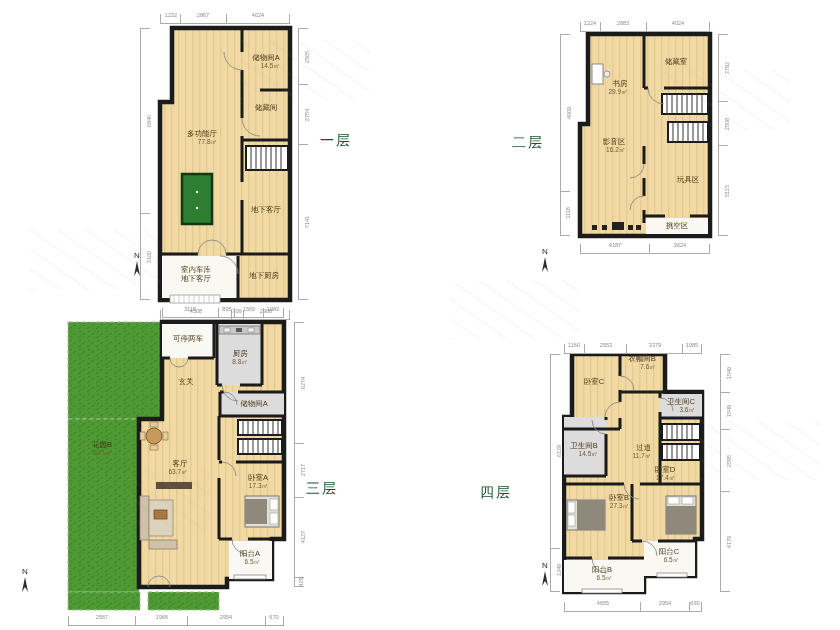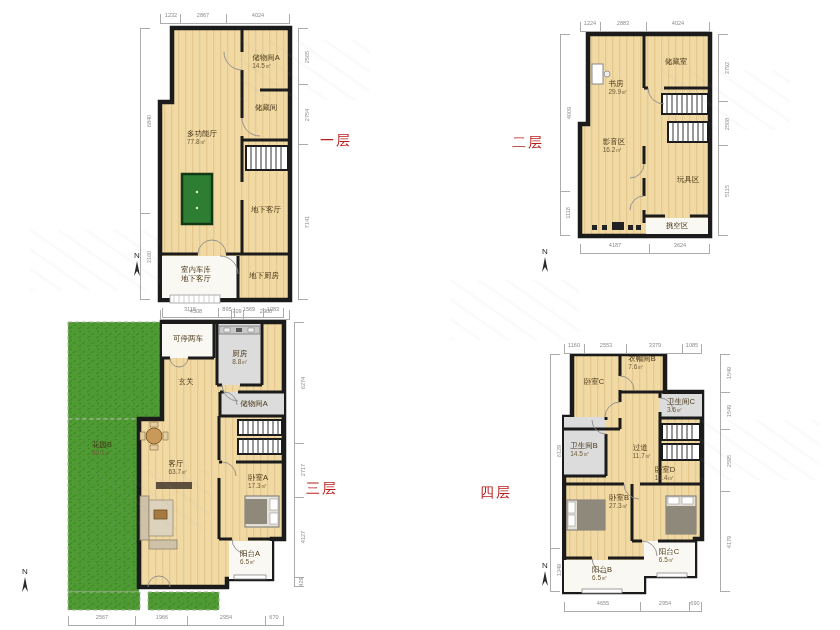--- a/index.html
+++ b/index.html
@@ -1,24 +1,24 @@
 <!DOCTYPE html>
 <html><head>
 <meta charset="utf-8">
 <style>
   html,body{margin:0;padding:0;}
   body{width:840px;height:630px;position:relative;background:#ffffff;overflow:hidden;
        font-family:"Liberation Sans","DejaVu Sans",sans-serif;}
   .plan{position:absolute;}
   .plan svg{position:absolute;}
-  .room-label{position:absolute;transform:translate(-50%,-50%);text-align:left;
+  .room-label{position:absolute;transform:translate(-50%,-50%);text-align:right;
       color:#463516;line-height:1.25;white-space:nowrap;z-index:5;}
   .room-label .nm{font-size:7.5px;display:block;}
   .room-label .ar{font-size:6.5px;color:#6d5a35;display:block;}
-  .floor-title{position:absolute;font-size:14px;color:#b91c1c;letter-spacing:2px;z-index:6;}
+  .floor-title{position:absolute;font-size:14px;color:#14532d;letter-spacing:2px;z-index:6;}
   
   .rail{position:absolute;display:flex;z-index:4;}
   .rail-h{height:10px;align-items:flex-end;}
   .rail-h .seg{position:relative;height:9px;border-bottom:1px solid #ababab;border-right:1px solid #ababab;}
   .rail-h .seg:first-child{border-left:1px solid #ababab;}
   .rail-h .seg i{position:absolute;left:50%;top:-3px;transform:translateX(-50%) scale(.8);
       font-style:normal;font-size:7px;color:#8d8d8d;white-space:nowrap;}
   .rail-v{width:10px;flex-direction:column;}
   .rail-v .seg{position:relative;width:9px;border-left:1px solid #ababab;border-bottom:1px solid #ababab;}
   .rail-v .seg:first-child{border-top:1px solid #ababab;}

